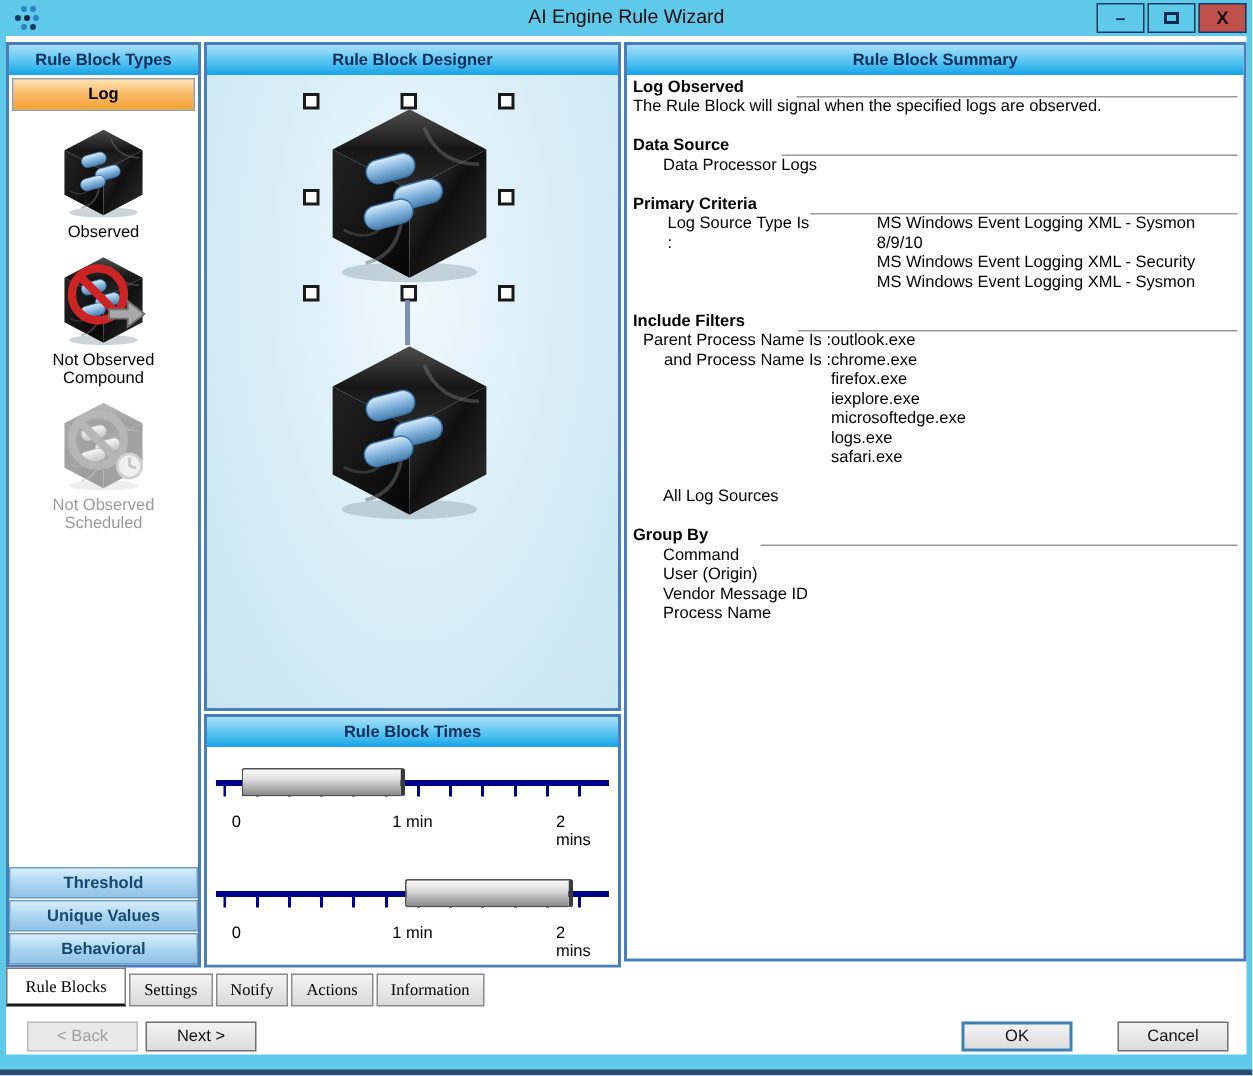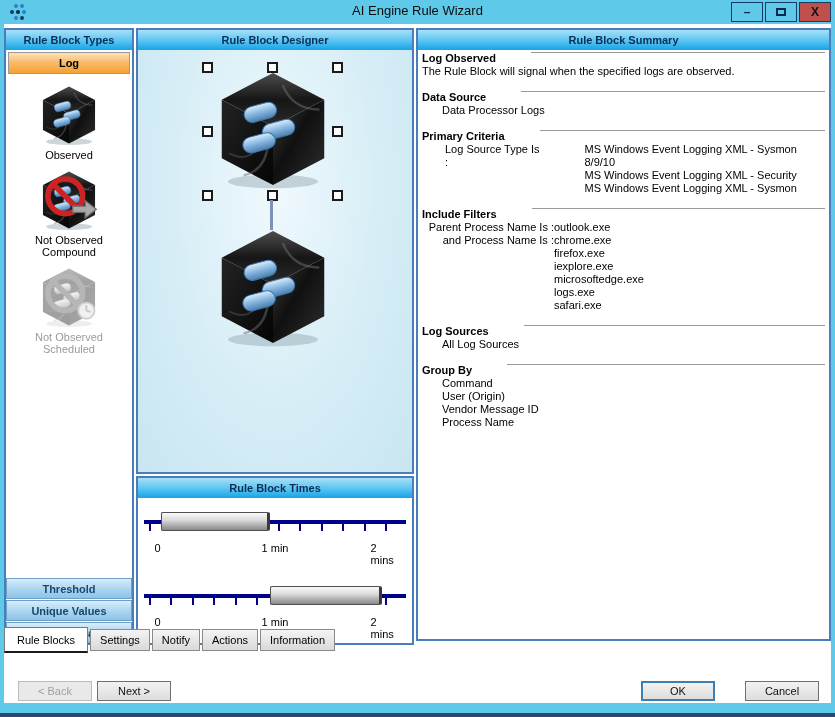--- a/index.html
+++ b/index.html
@@ -67,32 +67,32 @@
   .ticks { position:absolute; left:5px; right:5px; top:14px; height:11px;
            background:repeating-linear-gradient(to right, #00008b 0 2px, transparent 2px 21.5px); }
   .sbar { position:absolute; top:6px; height:19px; border:1px solid #4f4f4f; border-right:3px solid #3a3a3a; border-radius:2px;
           background:linear-gradient(180deg,#fafafa 0%,#dcdcdc 40%,#9d9d9d 85%,#8a8a8a 100%); cursor:pointer; }
   .slabel { position:absolute; top:36px; font-size:11px; color:#000; }
 
   
   #summary-panel { left:412px; top:4px; width:415px; height:613px; }
   .summary-body { padding:2px 4px; font-size:11px; line-height:13px; color:#000; }
   .sec { margin-bottom:13px; }
-  .sec-title { display:flex; align-items:flex-start; margin-bottom:0;gap:30px; }
+  .sec-title { display:flex; align-items:flex-end; margin-bottom:0;gap:30px; }
   .sec-title b { font-size:11px; flex:none; }
   .sec-rule { flex:1; height:1px; background:#9a9a9a; margin-left:5px; }
   .sec-desc { }
   .sec-val { padding-left:20px; }
   .crit { display:flex; padding-left:23px;gap:36px; }
   .crit .vals { margin-left:5px; }
   .filt { display:grid; grid-template-columns:132px auto; }
   .filt .flbl { text-align:right; }
 
   
-  .tabstrip { position:absolute; left:0; top:603px; height:24px; display:flex; align-items:flex-start; }
+  .tabstrip { position:absolute; left:0; top:623px; height:24px; display:flex; align-items:flex-end;font-family:Liberation Serif, serif; }
   .tab {
     height:22px; margin-top:2px; margin-right:2px; padding:0 9px;
     background:linear-gradient(180deg,#f4f4f4,#d9d9d9); border:1px solid #8a8a8a;
     display:flex; align-items:center; font-size:11px; color:#000; cursor:pointer; white-space:nowrap;
   }
   .tab.active {
     height:26px; margin-top:0; background:#fff; border:1px solid #7a7a7a; border-bottom:2px solid #1a1a1a;
     padding:0 12px;
   }
   .btn { position:absolute; top:657px; width:74px; height:20px; font-size:11px;
@@ -319,24 +319,20 @@
               <div>firefox.exe</div>
               <div>iexplore.exe</div>
               <div>microsoftedge.exe</div>
               <div>logs.exe</div>
               <div>safari.exe</div>
             </span>
           </div>
         </div>
 
         <div class="sec">
-          <div class="sec-title">
-              <b>Log Sources</b>
-              <span class="sec-rule"></span>
-            </div>
           <div class="sec-val">All Log Sources</div>
         </div>
 
         <div class="sec">
           <div class="sec-title">
               <b>Group By</b>
               <span class="sec-rule"></span>
             </div>
           <div class="sec-val">Command</div>
           <div class="sec-val">User (Origin)</div>

